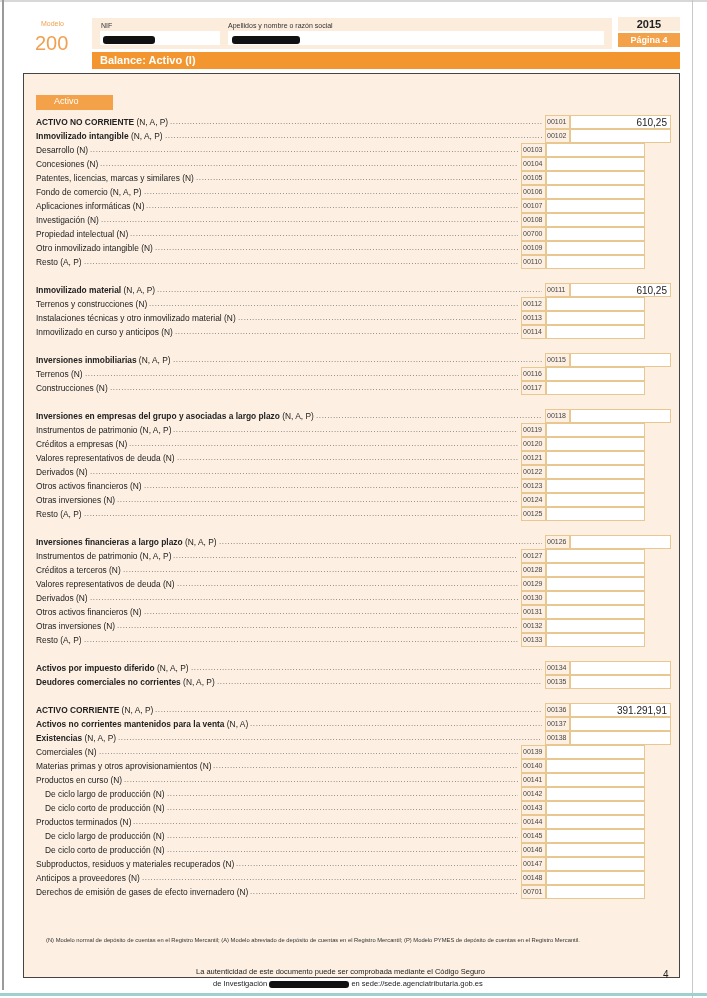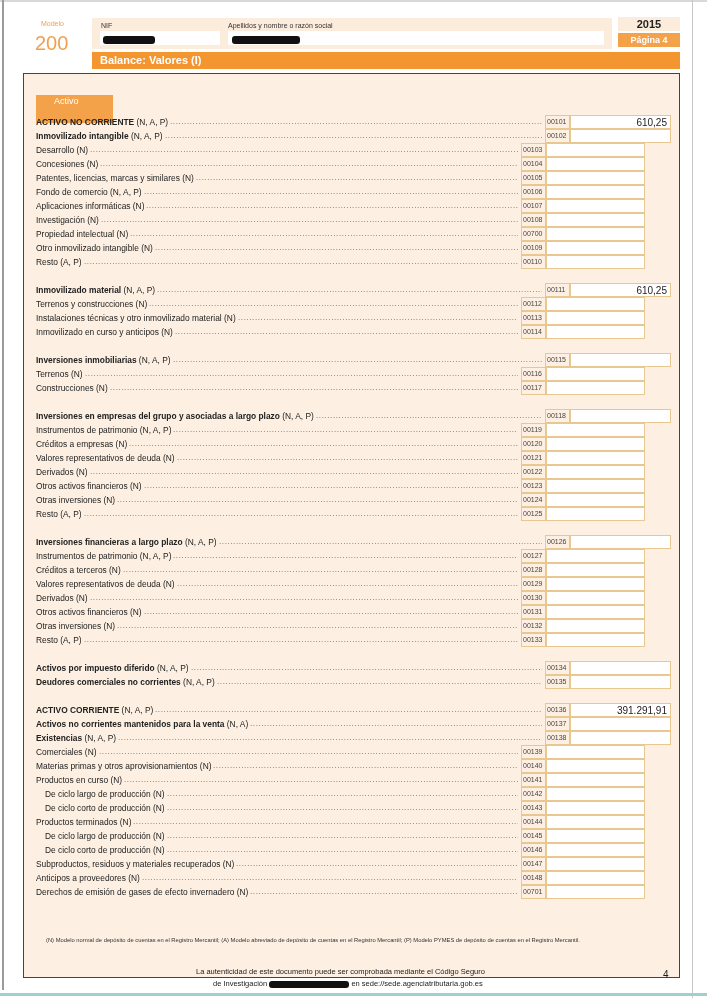--- a/index.html
+++ b/index.html
@@ -18,21 +18,21 @@
   .name-label { position:absolute; left:228px; top:22px; font-size:7px; color:#333; }
   .name-input { position:absolute; left:228px; top:31px; width:376px; height:14px; background:#fff; }
   .redact { position:absolute; background:#111; border-radius:3px; }
 
   .year-box { position:absolute; left:618px; top:17px; width:62px; height:14px; background:#fcecdc; font-size:11px; font-weight:bold; color:#222; text-align:center; line-height:14px; }
   .page-box { position:absolute; left:618px; top:33px; width:62px; height:14px; background:#f4a24a; font-size:9px; font-weight:bold; color:#fff; text-align:center; line-height:14px; }
 
   .title-bar { position:absolute; left:92px; top:52px; width:588px; height:17px; background:#f4962f; color:#fff; font-weight:bold; font-size:11px; line-height:17px; padding-left:8px; box-sizing:border-box; }
 
   .form-box { position:absolute; left:23px; top:73px; width:657px; height:905px; background:#fdf0e2; border:1px solid #444; box-sizing:border-box; }
-  .section-tag { position:absolute; left:36px; top:95px; width:77px; height:28px; background:#f4a24a; color:#fff; font-size:9px; line-height:12px; padding-left:18px; box-sizing:border-box; }
+  .section-tag { position:absolute; left:36px; top:95px; width:77px; height:15px; background:#f4a24a; color:#fff; font-size:9px; line-height:12px; padding-left:18px; box-sizing:border-box; }
 
   .row { position:absolute; left:36px; height:14px; font-size:8.4px; color:#222; line-height:14px; white-space:nowrap; }
   .row .label .bold { font-weight:bold; }
   .dots { position:absolute; top:0; height:14px; overflow:hidden; color:#555; font-size:8px; letter-spacing:0.6px; }
   .code { position:absolute; top:0; height:14px; width:25px; background:#fdf0e2; border:1px solid #e8c890; box-sizing:border-box; font-size:7px; color:#444; line-height:12px; padding-left:1px; }
   .val { position:absolute; top:0; height:14px; background:#fff; border:1px solid #e8c890; box-sizing:border-box; font-size:10px; color:#222; text-align:right; padding-right:3px; line-height:13px; }
   .row.indent .label { padding-left:9px; }
 
   .footnote { position:absolute; left:46px; top:937px; font-size:5.8px; color:#333; white-space:nowrap; }
   .auth1 { position:absolute; left:196px; top:967px; font-size:7.5px; color:#222; white-space:nowrap; }
@@ -54,21 +54,21 @@
 <div class="nif-label">NIF</div>
 <div class="nif-input"></div>
 <div class="redact" style="left:103px;top:36px;width:52px;height:8px;"></div>
 <div class="name-label">Apellidos y nombre o razón social</div>
 <div class="name-input"></div>
 <div class="redact" style="left:232px;top:36px;width:68px;height:8px;"></div>
 
 <div class="year-box">2015</div>
 <div class="page-box">Página 4</div>
 
-<div class="title-bar">Balance: Valores (I)</div>
+<div class="title-bar">Balance: Activo (I)</div>
 
 <div class="form-box"></div>
 <div class="section-tag">Activo</div>
 
 <div id="rows">
     <div class="row" style="top: 115px; width: 635px;"><span class="label"><span class="bold">ACTIVO NO CORRIENTE</span><span> (N, A, P)</span></span><span class="dots" style="left: 134px; width: 372px;">............................................................................................................................................................................................................................................................................................................</span><span class="code" style="left: 509px;">00101</span><span class="val" style="left: 534px; width: 101px;">610,25</span></div>
     <div class="row" style="top: 129px; width: 635px;"><span class="label"><span class="bold">Inmovilizado intangible</span><span> (N, A, P)</span></span><span class="dots" style="left: 129px; width: 377px;">............................................................................................................................................................................................................................................................................................................</span><span class="code" style="left: 509px;">00102</span><span class="val" style="left: 534px; width: 101px;"></span></div>
     <div class="row" style="top: 143px; width: 609px;"><span class="label"><span>Desarrollo (N)</span></span><span class="dots" style="left: 54px; width: 428px;">............................................................................................................................................................................................................................................................................................................</span><span class="code" style="left: 485px;">00103</span><span class="val" style="left: 510px; width: 99px;"></span></div>
     <div class="row" style="top: 157px; width: 609px;"><span class="label"><span>Concesiones (N)</span></span><span class="dots" style="left: 64px; width: 418px;">............................................................................................................................................................................................................................................................................................................</span><span class="code" style="left: 485px;">00104</span><span class="val" style="left: 510px; width: 99px;"></span></div>
     <div class="row" style="top: 171px; width: 609px;"><span class="label"><span>Patentes, licencias, marcas y similares (N)</span></span><span class="dots" style="left: 160px; width: 322px;">............................................................................................................................................................................................................................................................................................................</span><span class="code" style="left: 485px;">00105</span><span class="val" style="left: 510px; width: 99px;"></span></div>

